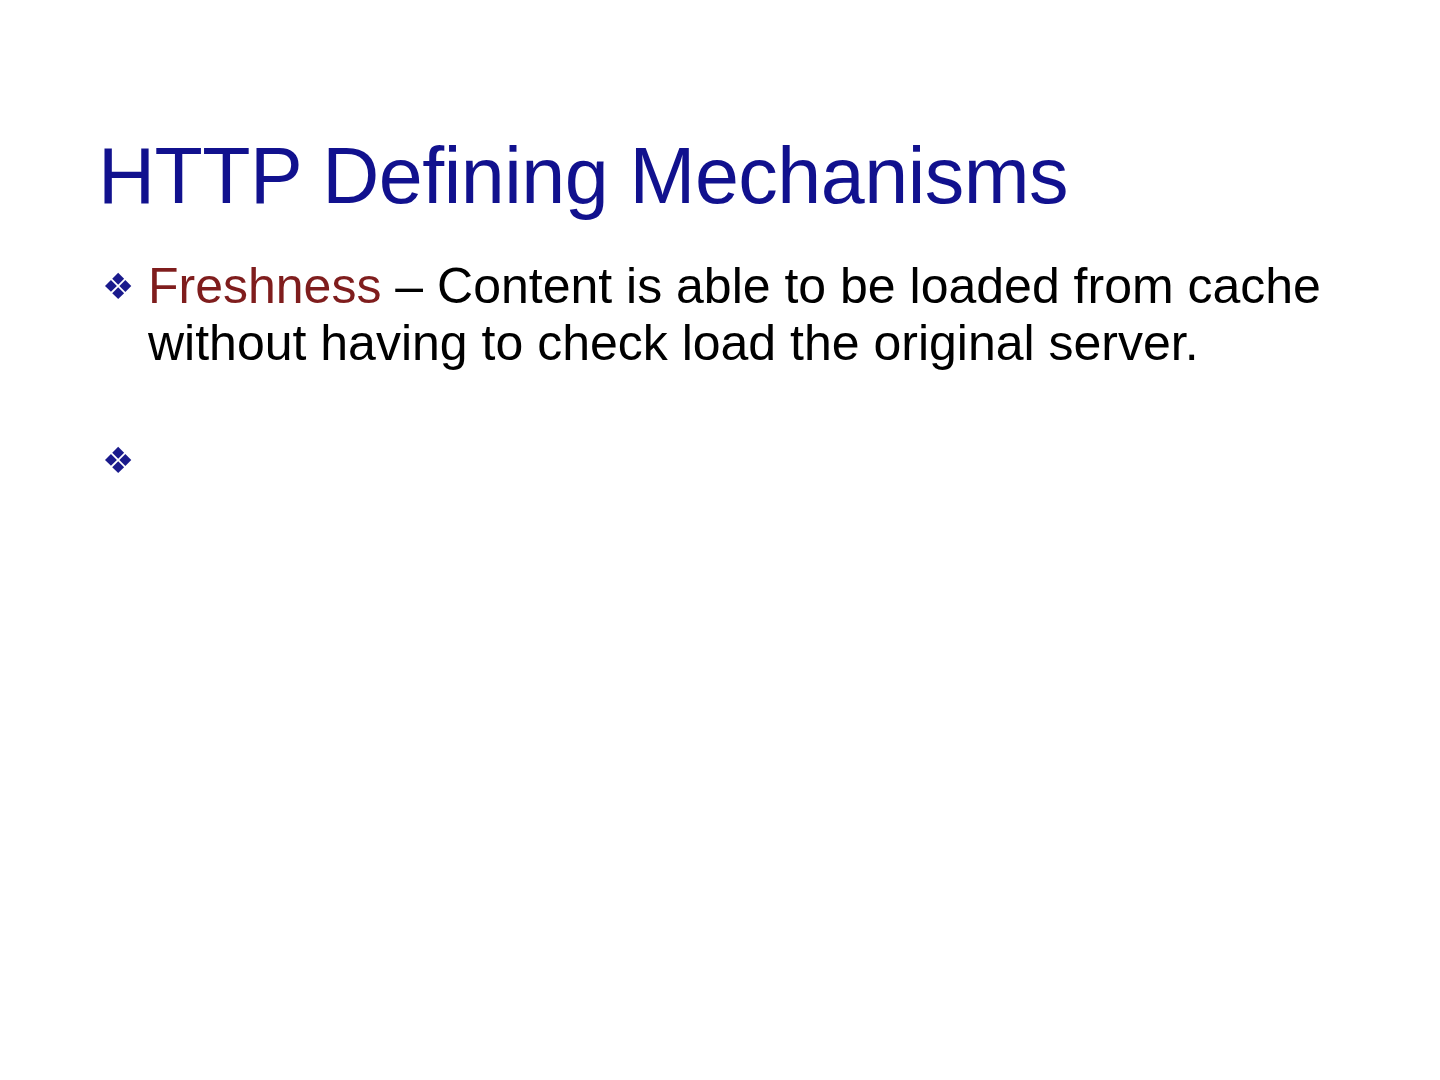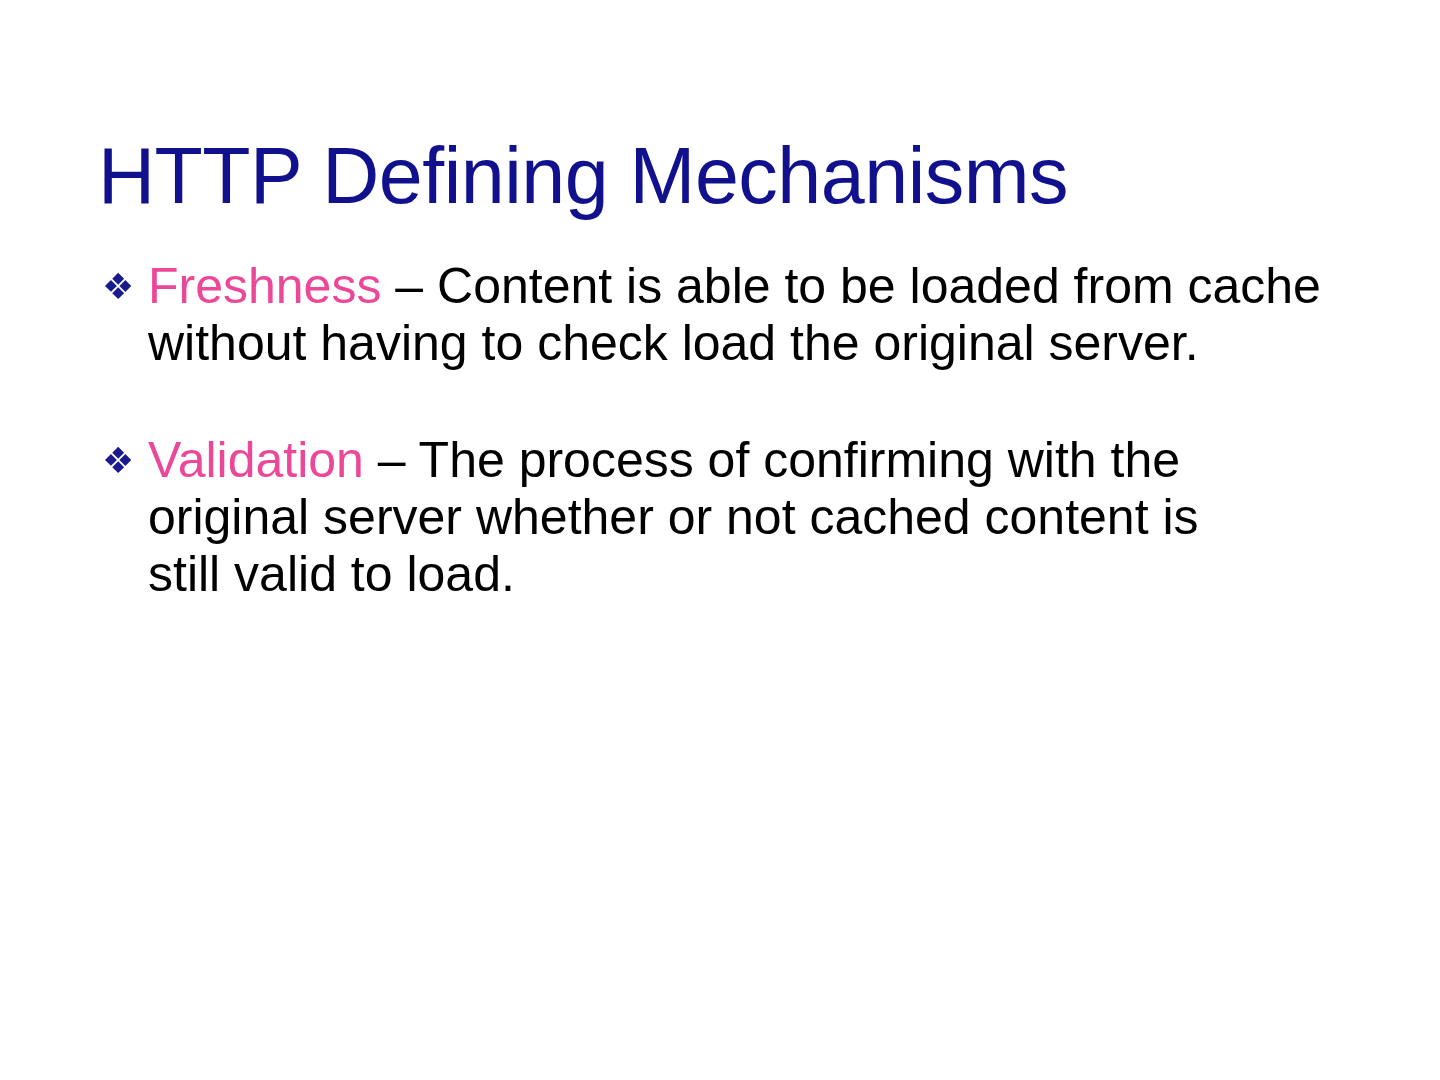--- a/index.html
+++ b/index.html
@@ -58,21 +58,21 @@
     width: 36px;
     font-size: 36px;
     line-height: 57px;
     color: #1A1A8C;
     text-align: left;
   }
   .bullet-text {
     display: block;
   }
   .kw {
-    color: #ec4899;
+    color: #7f1d1d;
   }
   .bullet-1 .bullet-text {
     max-width: 1190px;
   }
   .bullet-2 .bullet-text {
     max-width: 1105px;
   }
 </style>
 </head>
 <body>
@@ -85,20 +85,17 @@
 
     <li class="bullet-item bullet-1">
       <span class="bullet-marker">❖</span>
       <span class="bullet-text">
         <span class="kw">Freshness</span><span> – </span><span>Content is able to be loaded from cache without having to check load the original server.</span>
       </span>
     </li>
 
     <li class="bullet-item bullet-2">
       <span class="bullet-marker">❖</span>
-      <span class="bullet-text">
-        <span class="kw">Validation</span><span> – </span><span>The process of confirming with the original server whether or not cached content is still valid to load.</span>
-      </span>
     </li>
 
   </ul>
 
 </div>
 
 </body></html>

